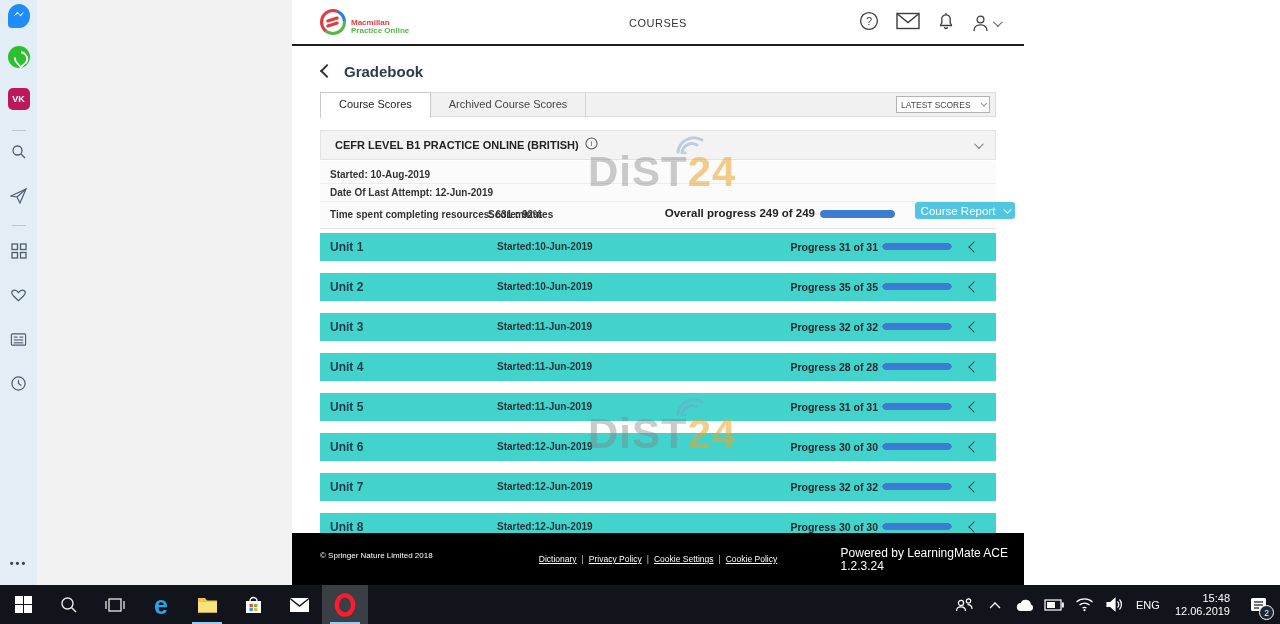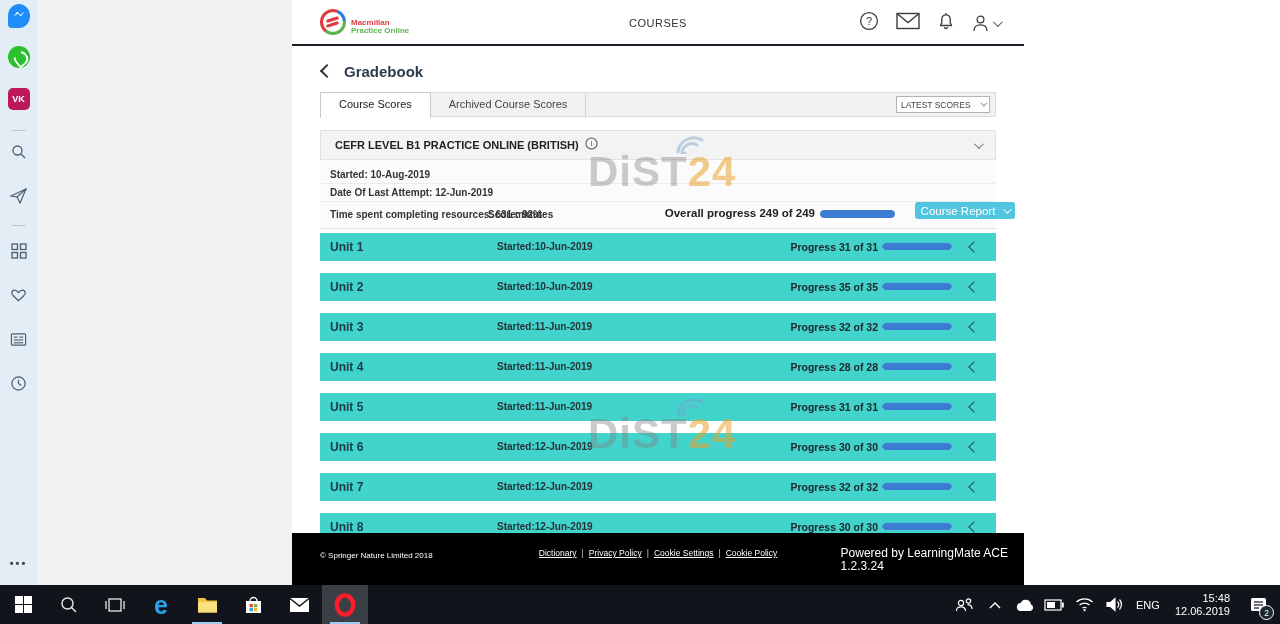--- a/index.html
+++ b/index.html
@@ -71,21 +71,21 @@
   .unit-row { position:relative; height:28px; background:#42d3cc; margin-bottom:12px; }
   .unit-name { position:absolute; left:10px; top:0; line-height:28px; font-size:12px; font-weight:bold; color:#1d3a4a; }
   .unit-started { position:absolute; left:177px; top:0; line-height:28px; font-size:10px; font-weight:bold; color:#283337; }
   .unit-progress-label { position:absolute; right:118px; top:0; line-height:28px; font-size:10.5px; font-weight:bold; color:#20282c; }
   .unit-bar { position:absolute; left:562px; top:10px; width:70px; height:7px; background:#bfeeea; border-radius:4px; overflow:hidden; }
   .unit-chev { position:absolute; left:650px; top:10px; width:8px; height:8px; border-left:1.6px solid #1f4d52; border-bottom:1.6px solid #1f4d52; transform:rotate(45deg); cursor:pointer; }
 
   
   .footer { position:absolute; left:0; top:533px; width:732px; height:52px; background:#000; color:#fff; }
   .f-copy { position:absolute; left:28px; top:18px; font-size:8px; }
-  .f-links { position:absolute; left:0; right:0; top:15px; text-align:center; font-size:8.5px; }
+  .f-links { position:absolute; left:0; right:0; top:21px; text-align:center; font-size:8.5px; }
   .f-links .lnk { text-decoration:underline; cursor:pointer; margin:0 3px; }
   .f-links .sep { color:#ccc; margin:0 2px; }
   .f-right { position:absolute; right:16px; top:14px; font-size:12px; line-height:13px; }
 
   
   .wm { position:absolute; left:588px; width:160px; pointer-events:none; z-index:5; }
   .wm .wm-text { font-size:42px; font-weight:bold; letter-spacing:1px; }
   .wm .wm-gray { color:rgba(130,130,130,.42); }
   .wm .wm-orange { color:rgba(233,164,48,.55); }
   .wm svg { position:absolute; left:84px; top:-20px; }

